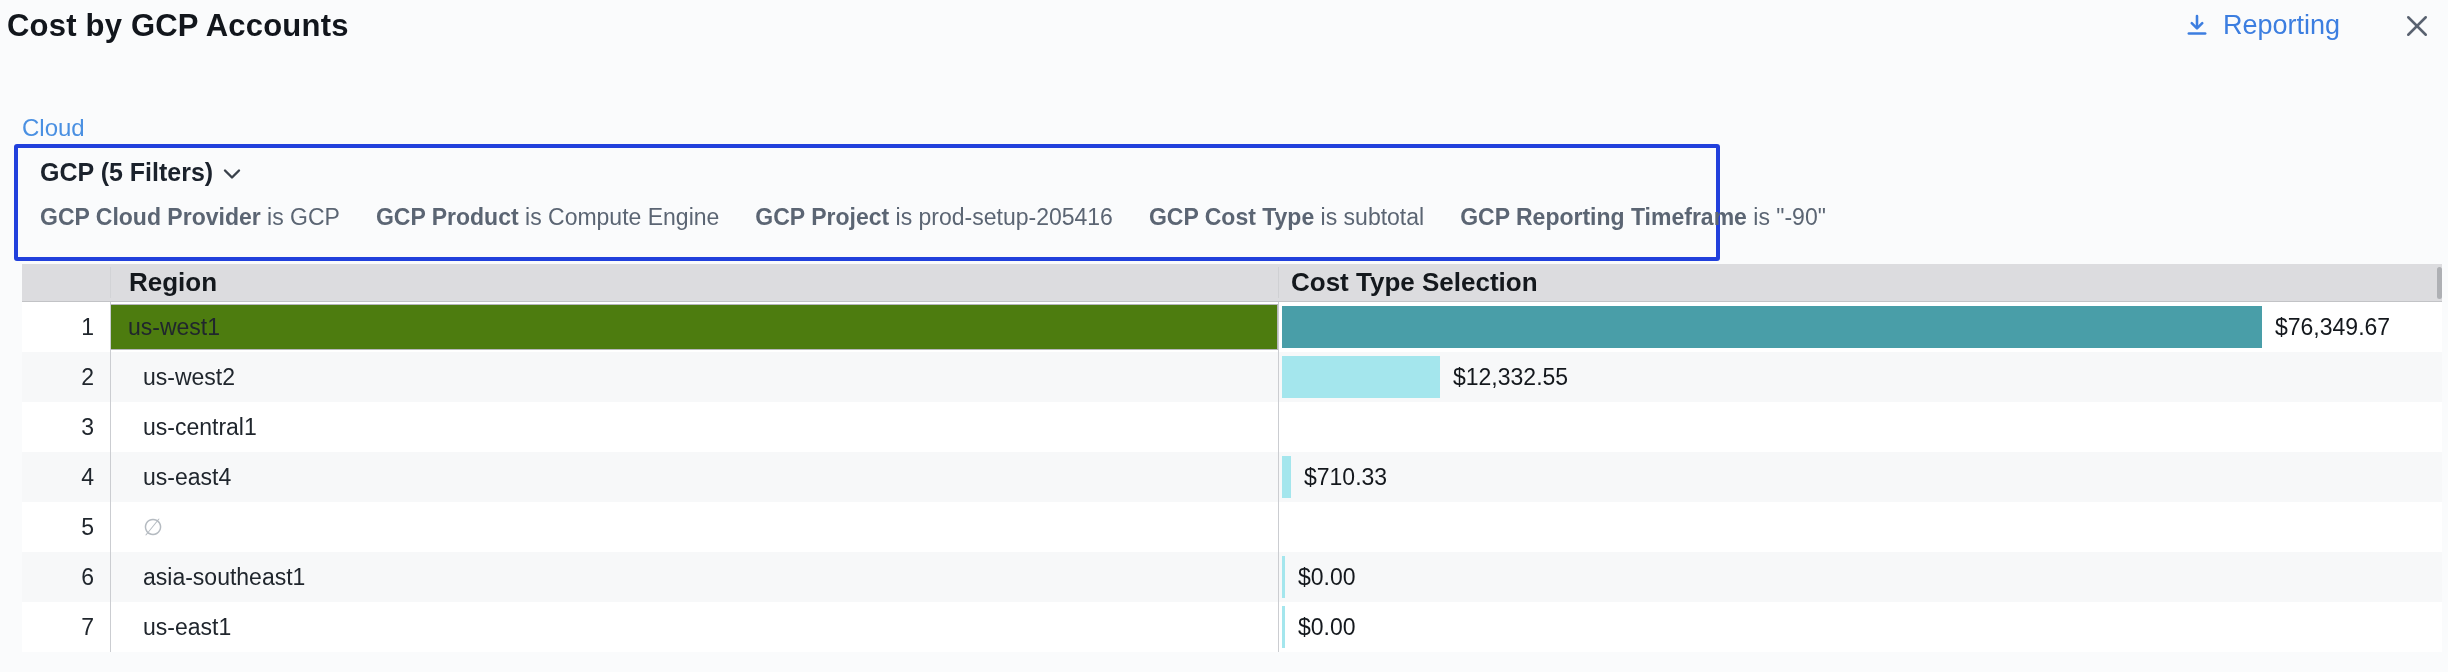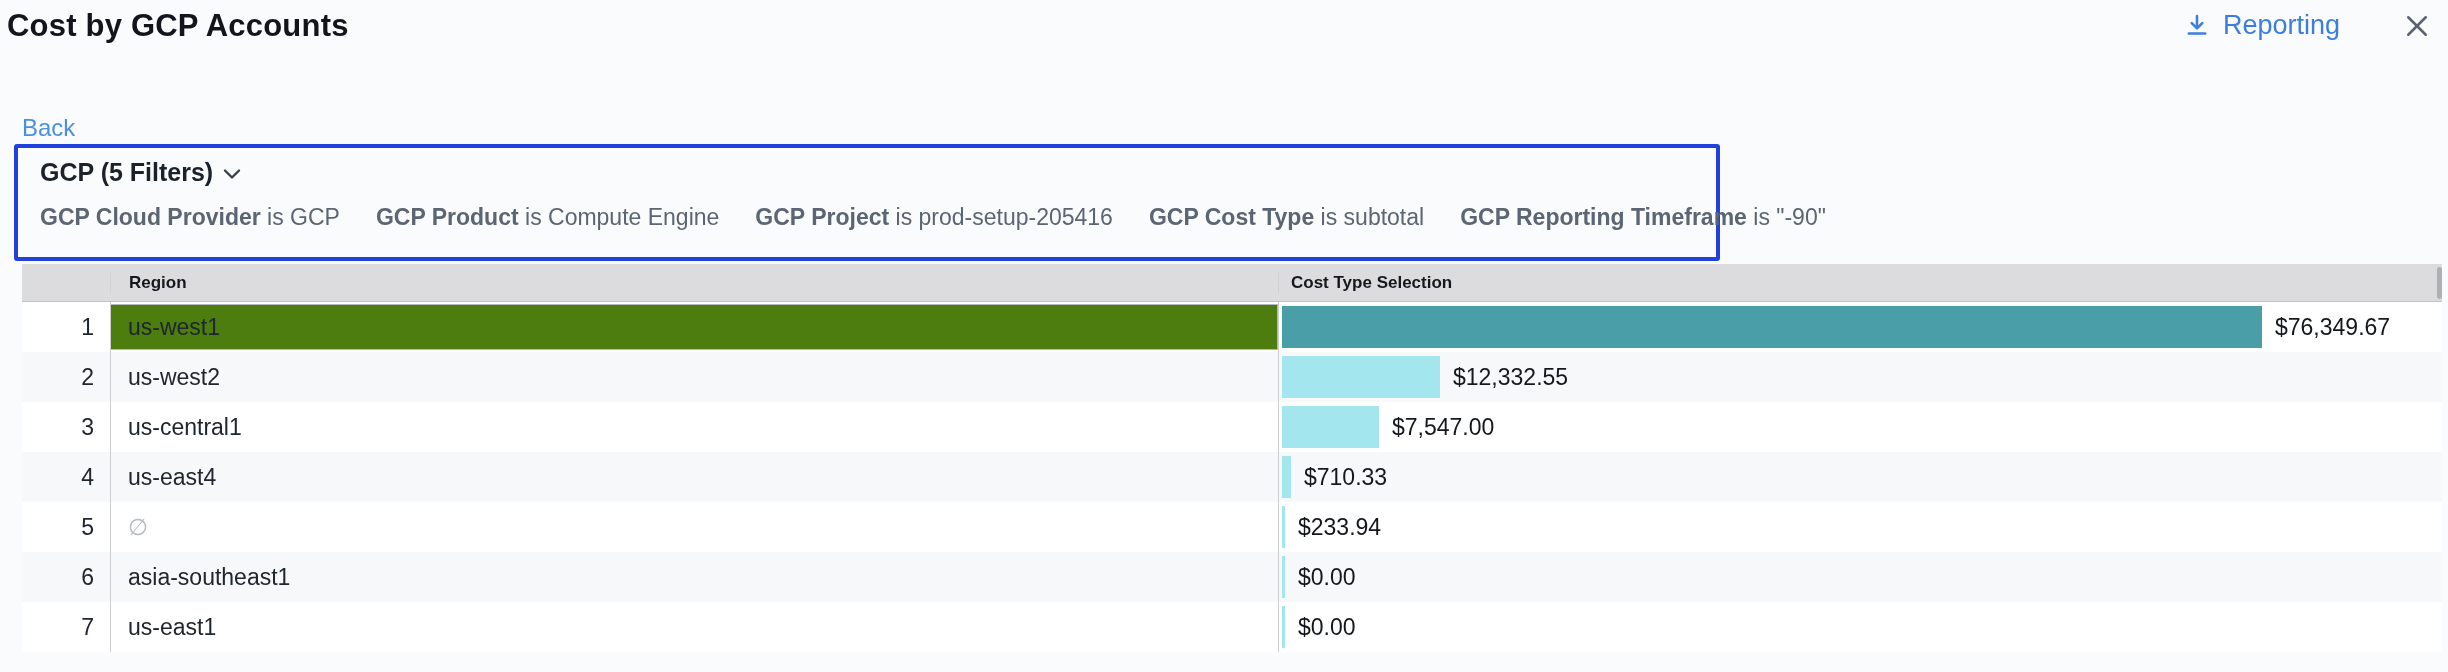--- a/index.html
+++ b/index.html
@@ -54,21 +54,21 @@
   
   .cost-table {
     position: absolute; left: 22px; top: 264px;
     width: 2420px; height: 388px;
   }
   .table-header {
     position: relative;
     display: flex; height: 38px; align-items: center;
     background: #dcdcdf;
     border-bottom: 1px solid #c2c3c6;
-    font-size: 17px; font-weight: 700; color: #14181d;
+    font-size: 26px; font-weight: 700; color: #14181d;
   }
   .th-index { width: 88px; }
   .th-region { width: 1168px; padding-left: 18px; border-left: 1px solid #d2d3d6; }
   .th-cost { flex: 1; padding-left: 12px; border-left: 1px solid #cfd0d3; }
   .scroll-thumb {
     position: absolute; right: 0; top: 3px;
     width: 5px; height: 32px; border-radius: 3px; background: #aeb0b4;
   }
   .table-body { position: relative; }
   .v-divider {
@@ -78,21 +78,21 @@
   .v-divider.d2 { left: 1256px; }
 
   .t-row { display: flex; height: 50px; background: #ffffff; }
   .t-row.striped { background: #f7f8f9; }
   .cell-index {
     width: 88px; display: flex; align-items: center; justify-content: flex-end;
     padding-right: 16px; font-size: 23px; color: #20262d;
   }
   .cell-region {
     width: 1168px; display: flex; align-items: center;
-    padding-left: 18px; font-size: 23px; color: #20262d;
+    padding-left: 33px; font-size: 23px; color: #20262d;
   }
   .t-row.selected .cell-region {
     background: #4d7c0f;
     border: 1px solid #b6b7ba;
     margin: 2px 0;
     padding-left: 17px;
   }
   .cell-region .null-glyph { color: #b5bbc1; }
   .cell-cost {
     flex: 1; display: flex; align-items: center;
@@ -122,21 +122,21 @@
   <div class="close-btn">
     <span style="display:flex;">
       <svg width="30" height="30" viewBox="0 0 24 24" fill="none" stroke="#596270" stroke-width="2" stroke-linecap="round">
         <path d="M5 5 L19 19"></path>
         <path d="M19 5 L5 19"></path>
       </svg>
     </span>
   </div>
 </div>
 
-<div class="back-link">Back</div>
+<div class="back-link">Cloud</div>
 
 <div class="filter-panel">
   <div class="filter-summary">
     <span>GCP (5 Filters)</span>
     <span style="display:flex; margin-top:3px;">
       <svg width="18" height="12" viewBox="0 0 18 12" fill="none" stroke="#3a414b" stroke-width="2.4" stroke-linecap="round" stroke-linejoin="round">
         <path d="M2 2.5 L9 9.5 L16 2.5"></path>
       </svg>
     </span>
   </div>
@@ -177,44 +177,36 @@
         <div class="cell-cost">
           <div class="bar secondary" style="width: 158px;"></div>
           <span class="bar-label">$12,332.55</span>
         </div>
       </div>
       <div class="t-row">
         <div class="cell-index">3</div>
         <div class="cell-region">
           <span>us-central1</span>
         </div>
-        <div class="cell-cost">
-          <div class="bar secondary" style="width: 97px;"></div>
-          <span class="bar-label">$7,547.00</span>
-        </div>
       </div>
       <div class="t-row striped">
         <div class="cell-index">4</div>
         <div class="cell-region">
           <span>us-east4</span>
         </div>
         <div class="cell-cost">
           <div class="bar secondary" style="width: 9px;"></div>
           <span class="bar-label">$710.33</span>
         </div>
       </div>
       <div class="t-row">
         <div class="cell-index">5</div>
         <div class="cell-region">
           <span class="null-glyph">∅</span>
         </div>
-        <div class="cell-cost">
-          <div class="bar secondary" style="width: 3px;"></div>
-          <span class="bar-label">$233.94</span>
-        </div>
       </div>
       <div class="t-row striped">
         <div class="cell-index">6</div>
         <div class="cell-region">
           <span>asia-southeast1</span>
         </div>
         <div class="cell-cost">
           <div class="bar secondary" style="width: 3px;"></div>
           <span class="bar-label">$0.00</span>
         </div>

